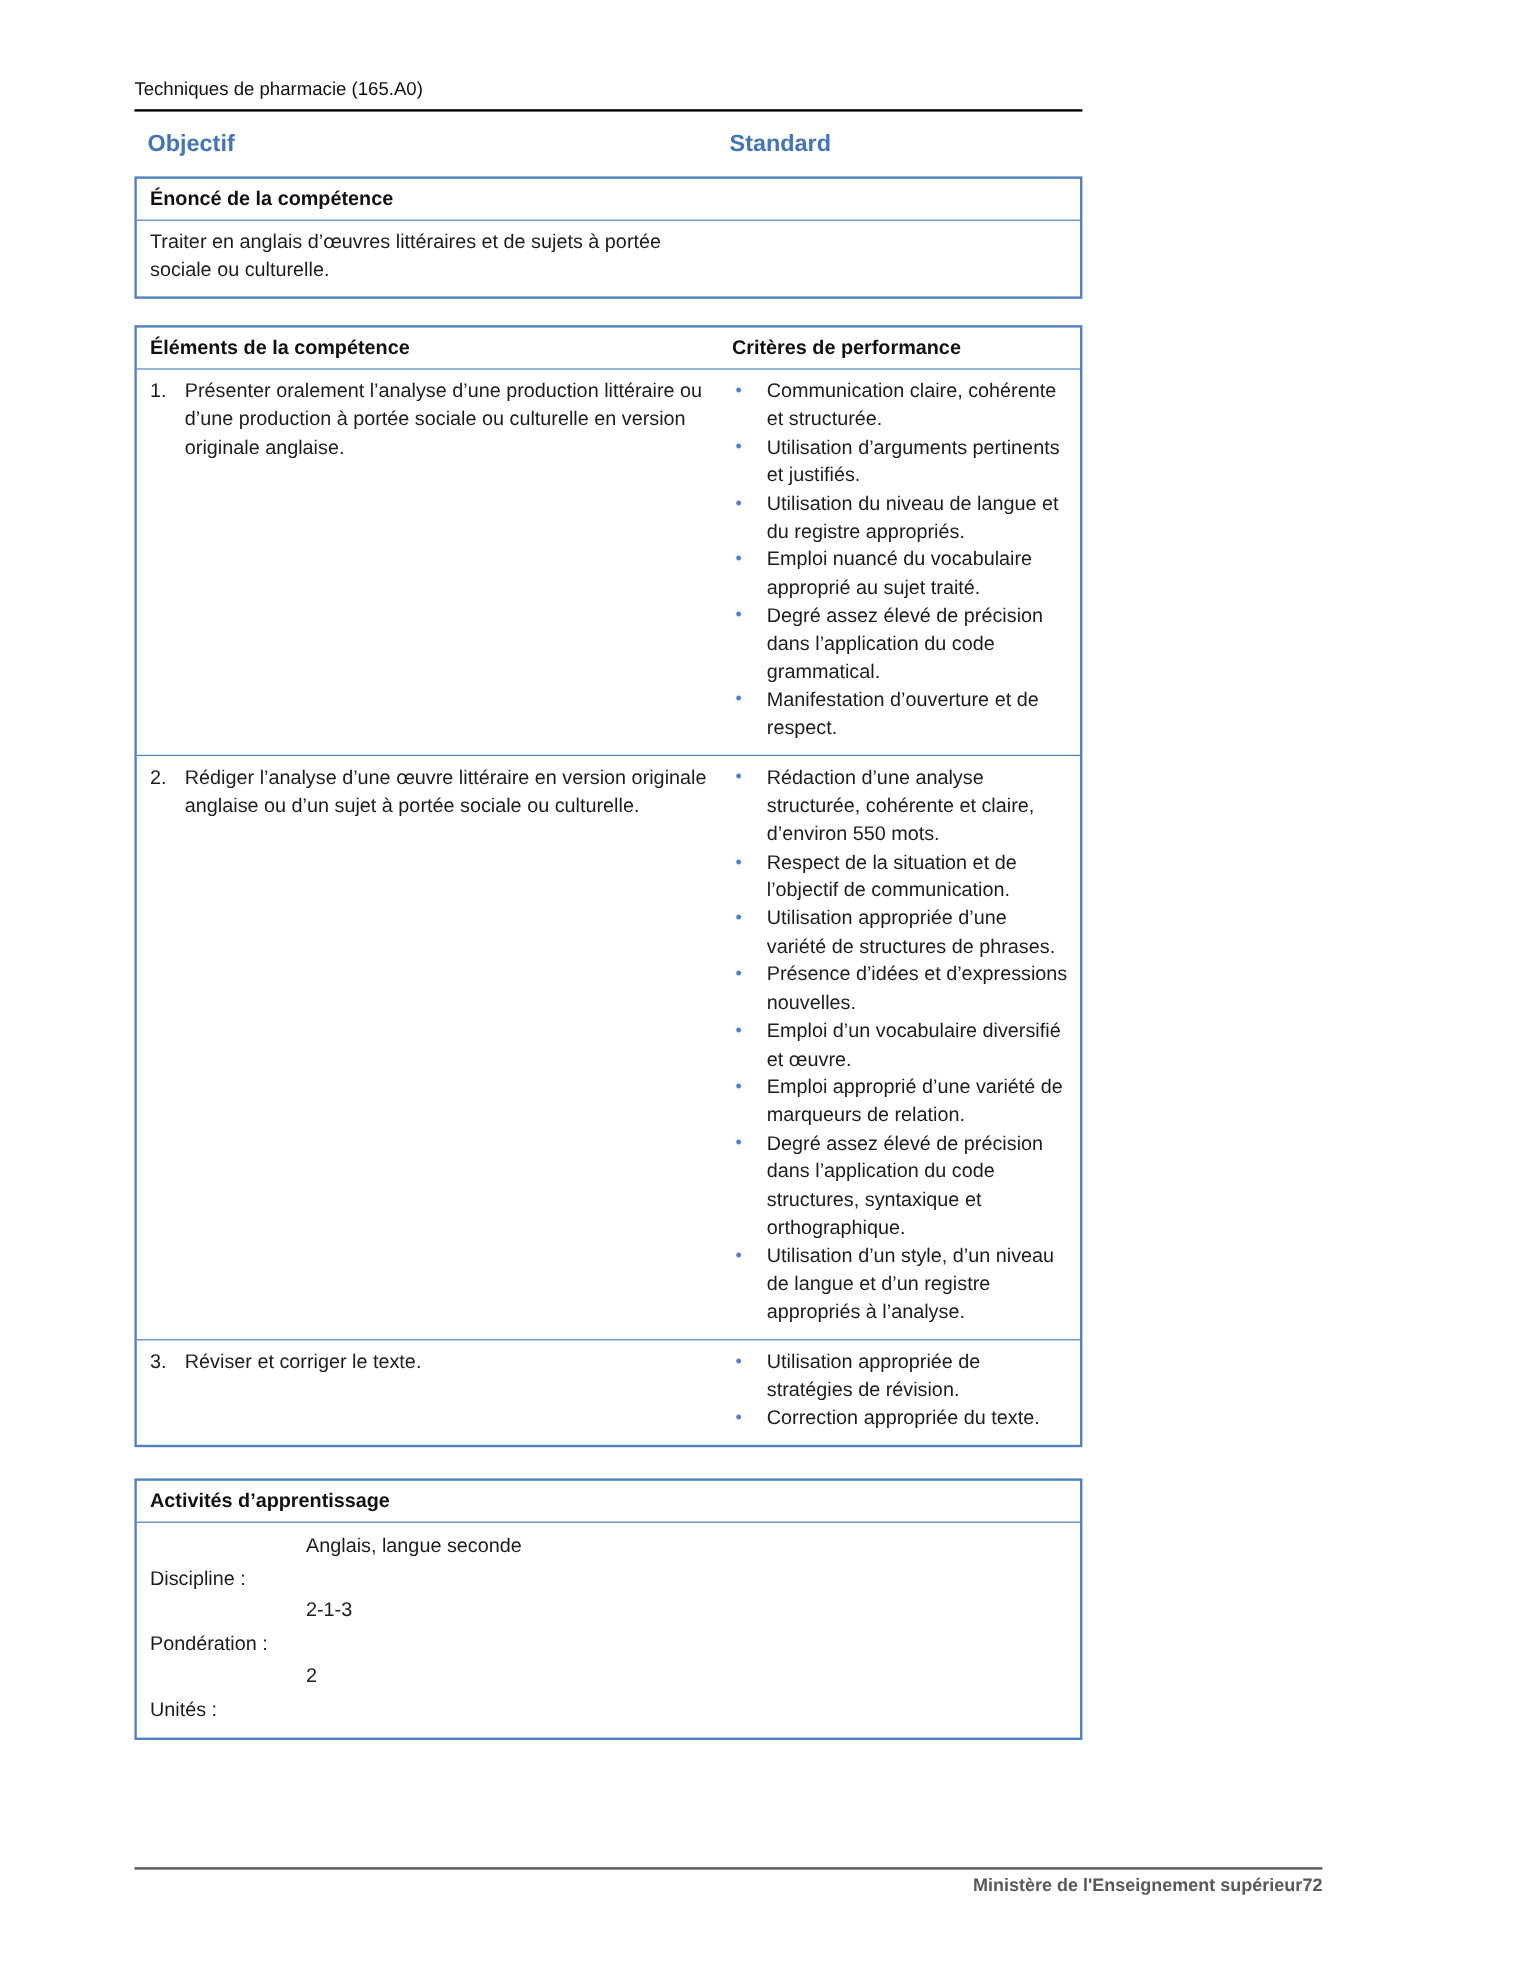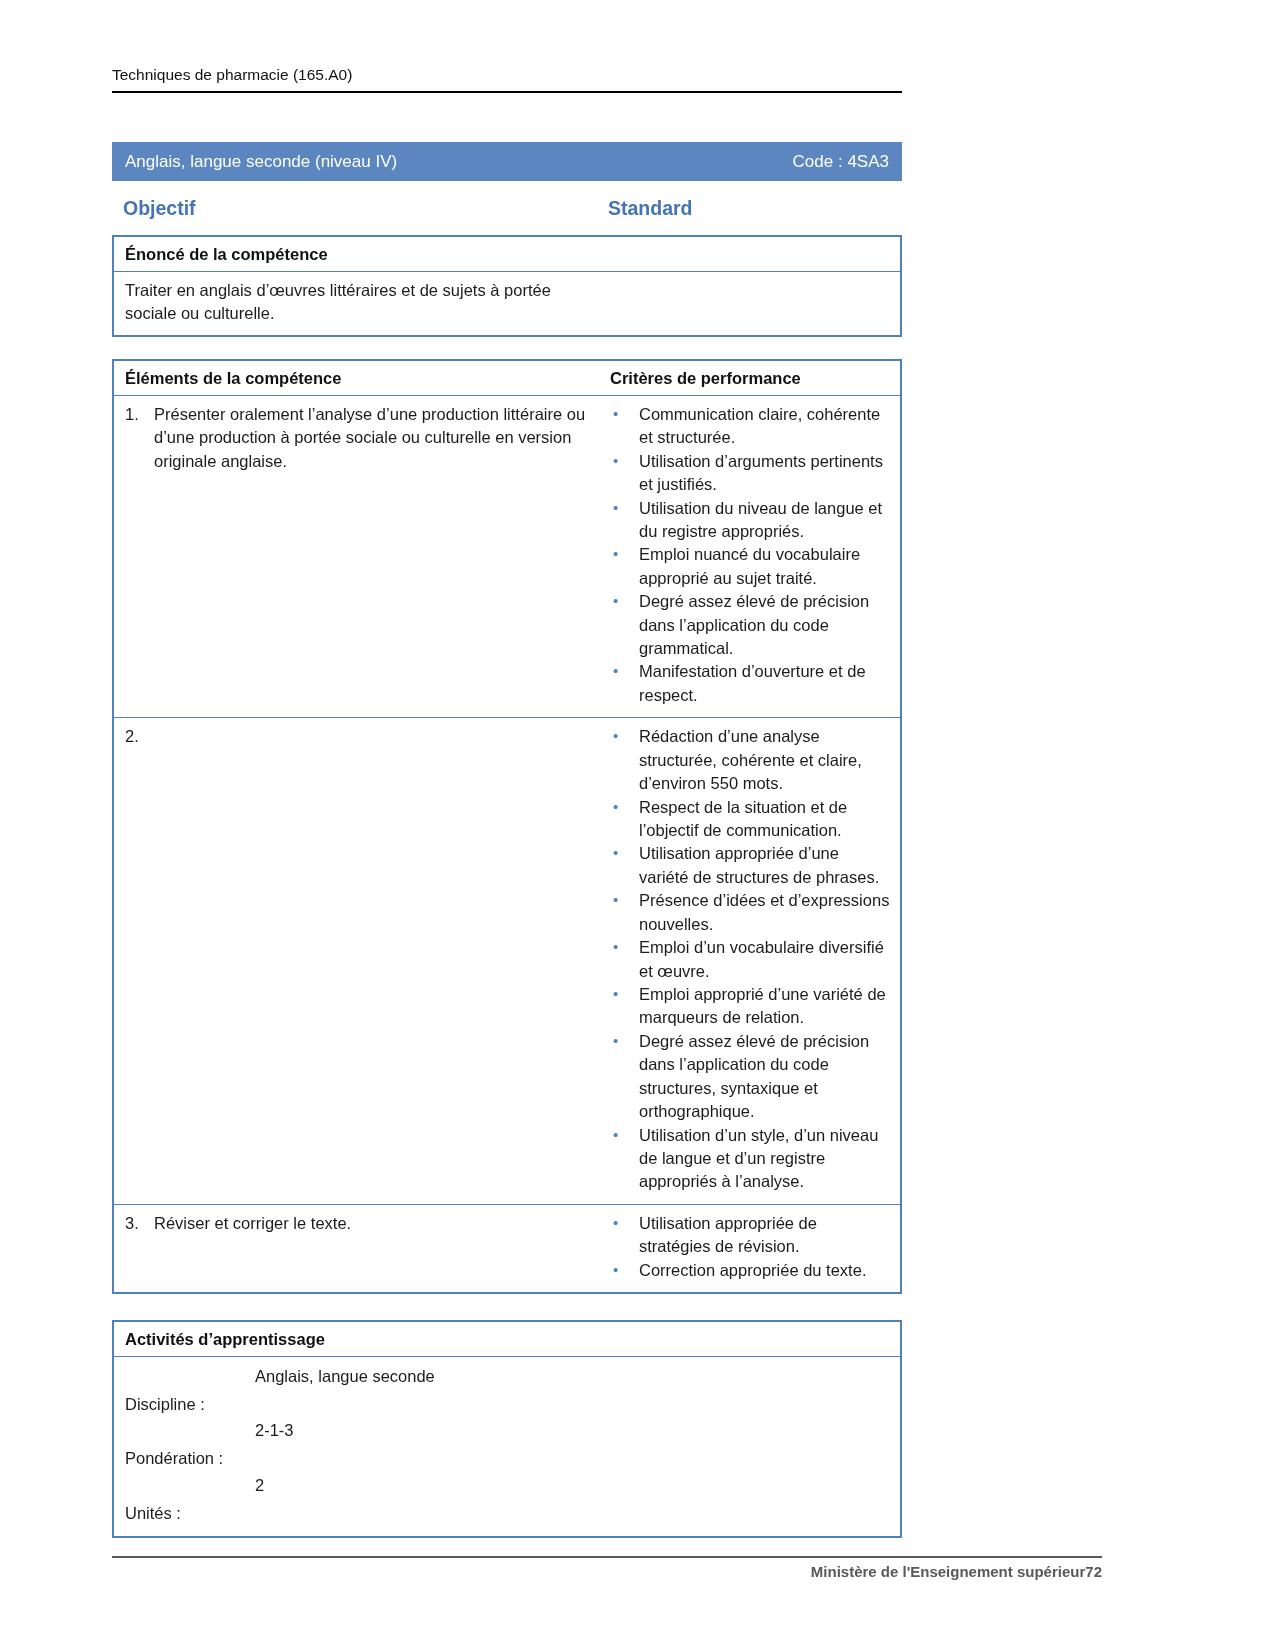--- a/index.html
+++ b/index.html
@@ -82,24 +82,20 @@
 </style>
 </head>
 <body>
 
 <div class="content">
 
   <div class="doc-header">
     <span>Techniques de pharmacie (165.A0)</span>
   </div>
 
-  <div class="banner">
-    <span>Anglais, langue seconde (niveau IV)</span>
-    <span>Code : 4SA3</span>
-  </div>
 
   <div class="col-heads">
     <div class="col-h">Objectif</div>
     <div class="col-h col-h2">Standard</div>
   </div>
 
   <div class="box">
     <div class="box-header">Énoncé de la compétence</div>
     <div class="box-body">
       <p class="enonce-text">Traiter en anglais d’œuvres littéraires et de sujets à portée sociale ou culturelle.</p>
@@ -141,20 +137,21 @@
         <li class="crit">
             <span class="blt">•</span>
             <span class="crit-text">Manifestation d’ouverture et de respect.</span>
           </li>
       </ul>
     </div>
 
     <div class="comp-grid comp-row">
       <div class="elem-cell">
         <span class="num">2.</span>
+        <div class="elem-text">Rédiger l’analyse d’une œuvre littéraire en version originale anglaise ou d’un sujet à portée sociale ou culturelle.</div>
       </div>
       <ul class="crit-list">
         <li class="crit">
             <span class="blt">•</span>
             <span class="crit-text">Rédaction d’une analyse structurée, cohérente et claire, d’environ 550 mots.</span>
           </li>
         <li class="crit">
             <span class="blt">•</span>
             <span class="crit-text">Respect de la situation et de l’objectif de communication.</span>
           </li>

